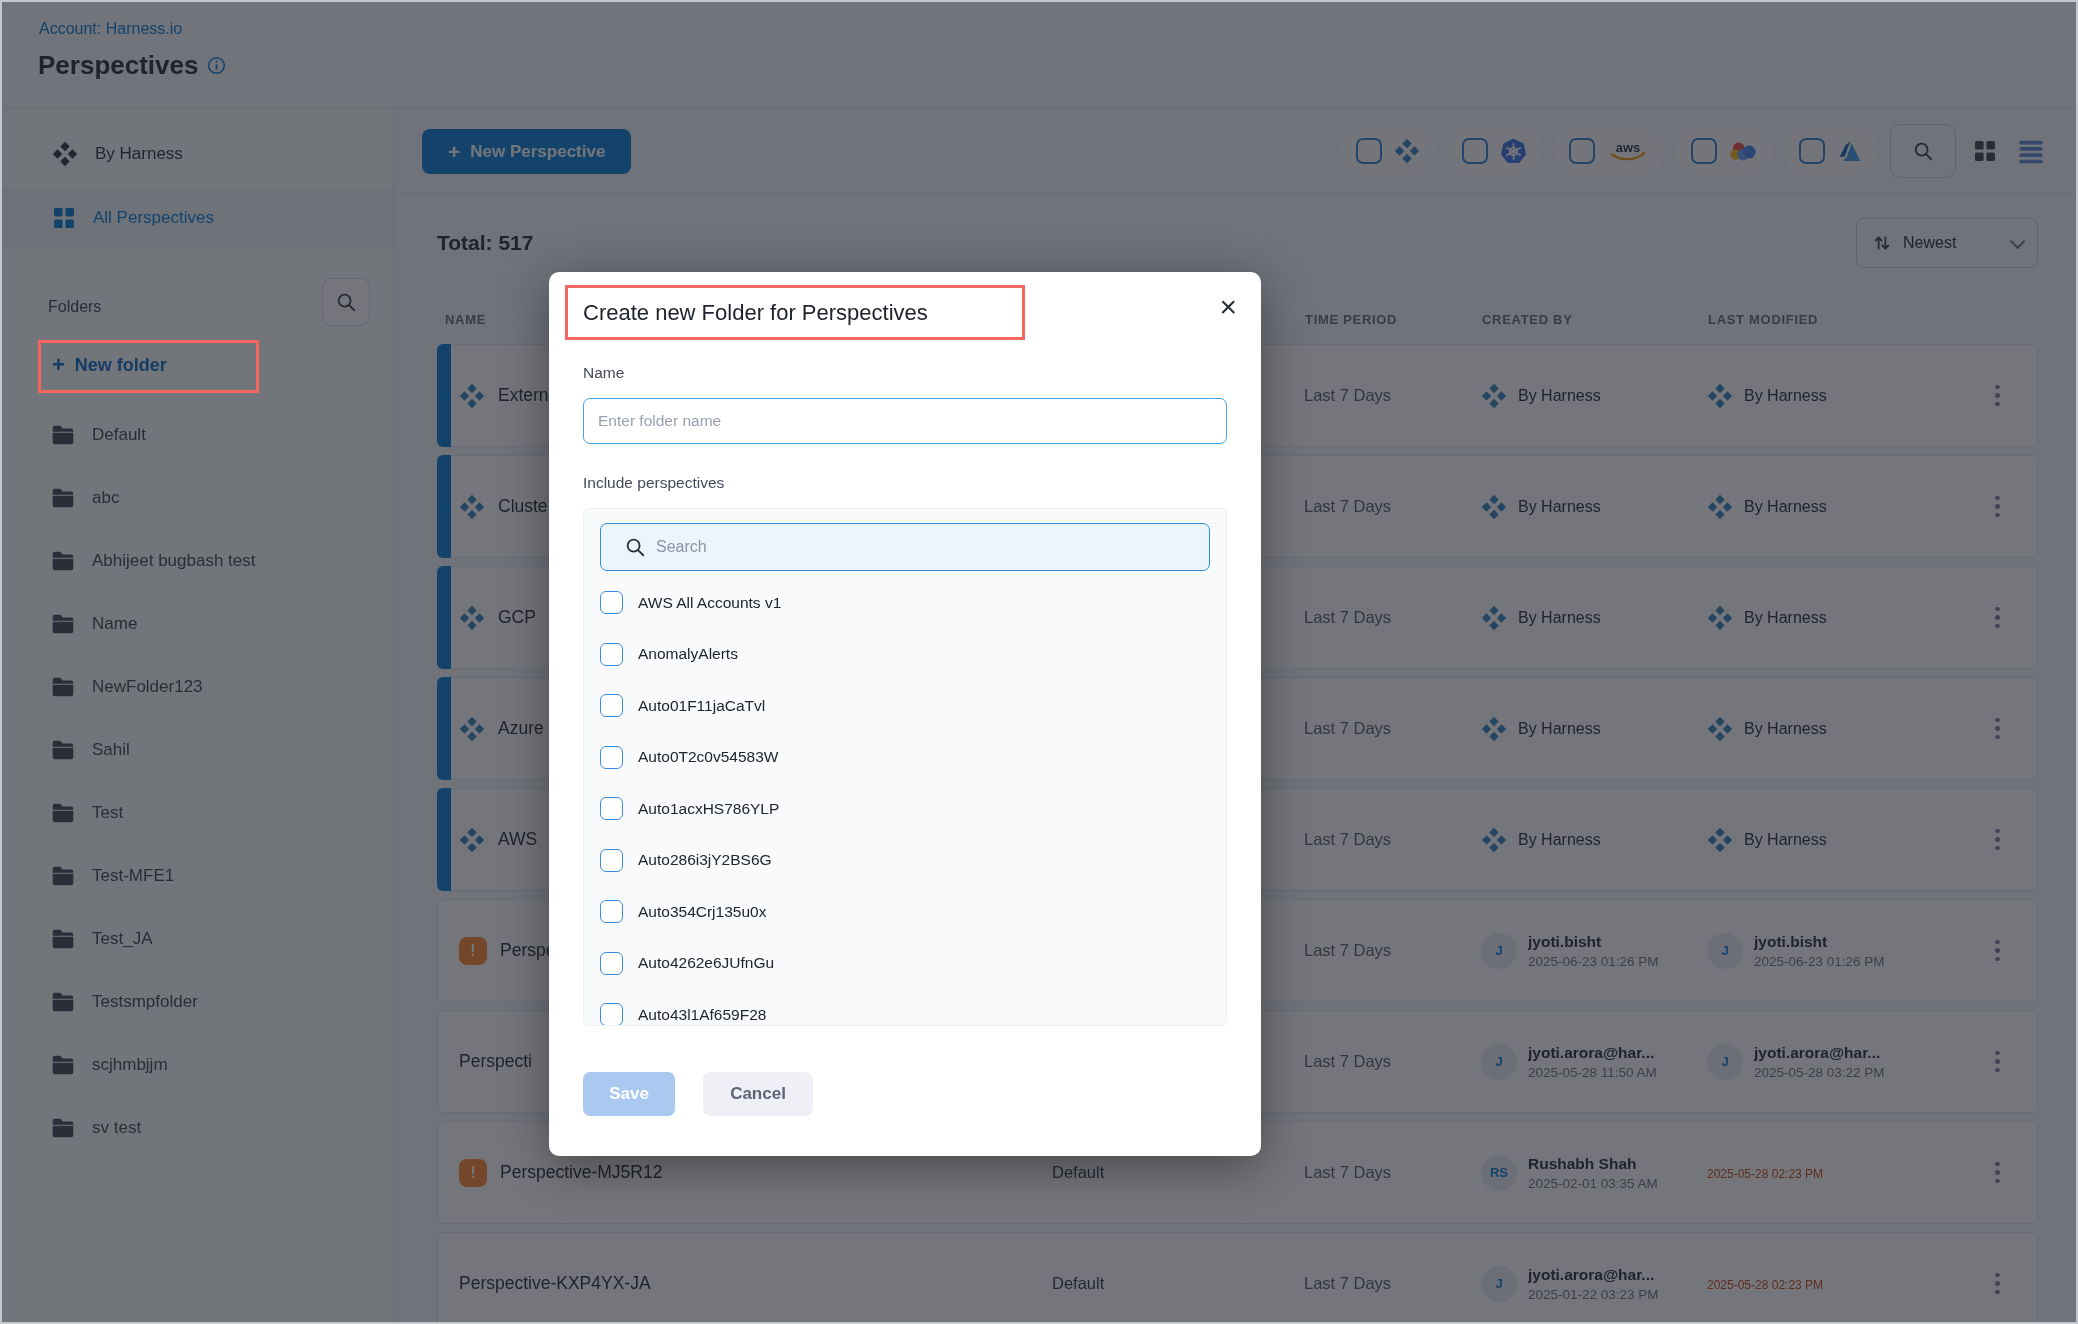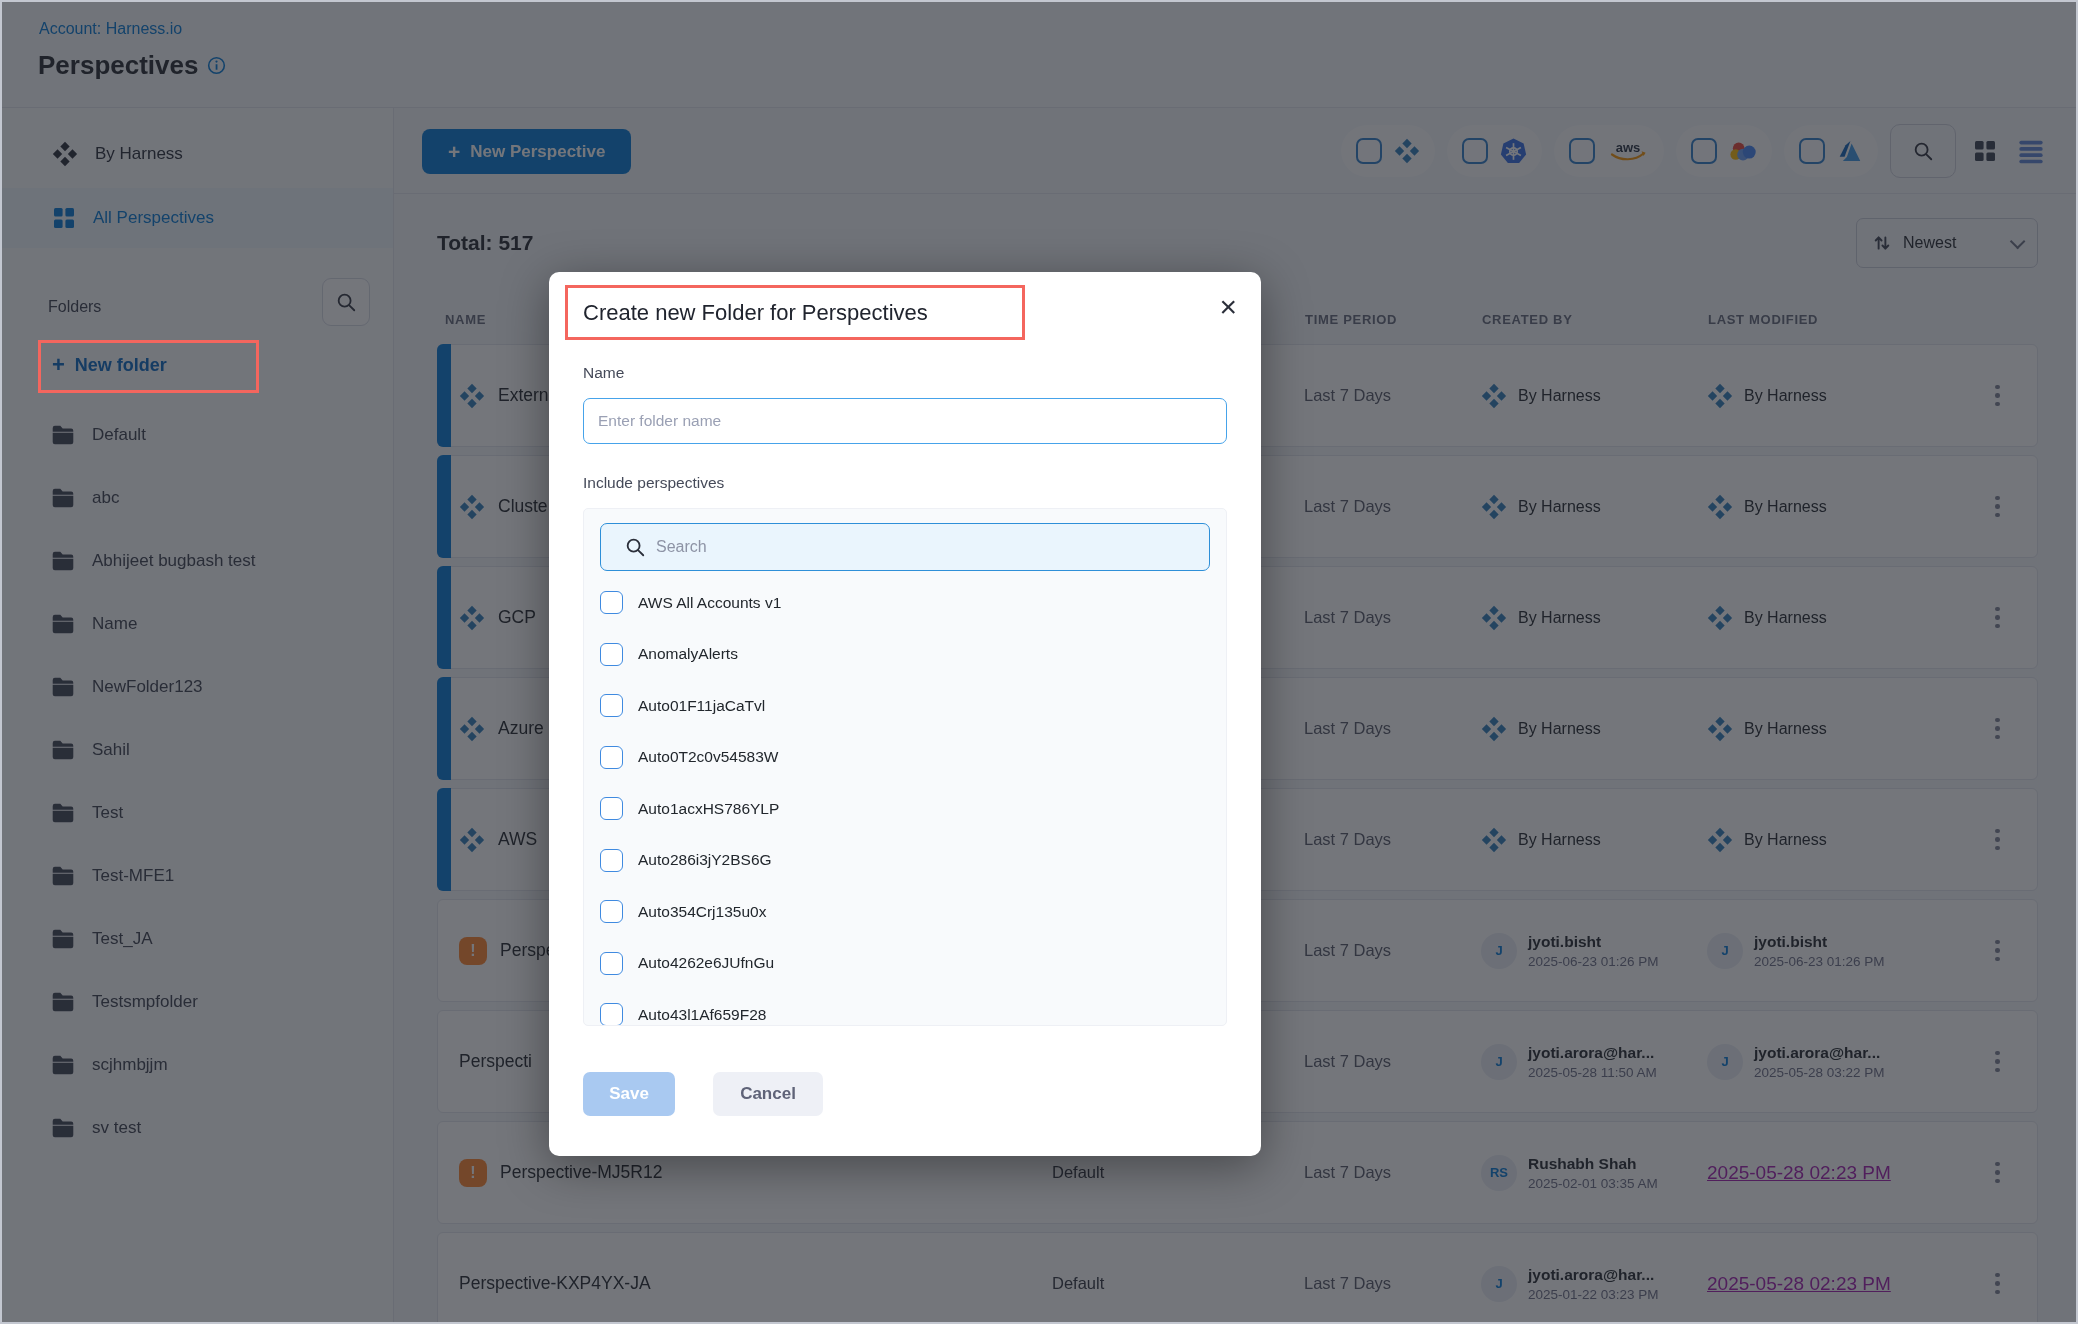--- a/index.html
+++ b/index.html
@@ -53,41 +53,41 @@
   .row .accent{ position:absolute; left:-1px; top:-1px; bottom:-1px; width:14px; background:#0278d5; border-radius:6px 0 0 6px;}
   .row .col-name{ display:flex; align-items:center; gap:13px; padding-left:21px; font-size:17.5px; color:#22272d; overflow:hidden; white-space:nowrap;}
   .row .col-folder{ font-size:16.5px; color:#30343f;}
   .row .col-time{ font-size:16.5px; color:#545766;}
   .hcell{ display:flex; align-items:center; gap:11px; font-size:16px; color:#22272d;}
   .ucell{ display:flex; align-items:center; gap:11px;}
   .avatar{ width:36px; height:36px; border-radius:50%; background:#e9ecf4; color:#0278d5; font-weight:bold; font-size:13px; display:flex; align-items:center; justify-content:center;}
   .stack{ display:flex; flex-direction:column; gap:3px;}
   .uname{ font-size:15.5px; font-weight:bold; color:#22272d;}
   .udate{ font-size:13.5px; color:#6b6d85;}
-  .bigdate{ font-size:19px; color:#a21caf;text-decoration:underline;}
+  .bigdate{ font-size:12px; color:#c2410c;}
   .kebab{ display:flex; flex-direction:column; gap:4px; padding:8px;}
   .kebab i{ width:4.5px; height:4.5px; border-radius:50%; background:#7d8194;}
   .warn-badge{ width:28px; height:28px; border-radius:8px; background:#ff832b; color:#fff; font-weight:bold; font-size:16px; display:flex; align-items:center; justify-content:center; flex:none;}
   
   .overlay{ position:absolute; inset:0; background:rgba(30,34,42,.62); z-index:40;}
   .modal{ position:absolute; left:547px; top:270px; width:712px; height:884px; background:#fff; border-radius:10px; box-shadow:0 10px 48px rgba(0,0,0,.4); z-index:50;}
   .modal-title{ position:absolute; left:34px; top:14px; height:54px; line-height:54px; font-size:22px; color:#20242e;}
   .modal-close{ position:absolute; right:24px; top:20px; font-size:30px; color:#2b2f3a; cursor:pointer; line-height:1;}
   .field-label{ position:absolute; left:34px; font-size:15.5px; color:#454a59;}
   .name-input{ position:absolute; left:34px; top:126px; width:644px; height:46px; border:1.6px solid #46a3ea; border-radius:7px; padding:0 14px; font-size:15.5px; color:#22272d; outline:none; font-family:inherit; background:#fff;}
   .name-input::placeholder{ color:#9aa0b4;}
   .persp-panel{ position:absolute; left:34px; top:236px; width:644px; height:518px; background:#f8fafc; border:1px solid #eef0f5; border-radius:5px; padding:14px 16px; overflow:hidden;}
   .search-wrap{ height:48px; border:1.5px solid #2e8fd8; border-radius:7px; background:#eaf5fd; display:flex; align-items:center; gap:10px; padding:0 23px;}
   .search-wrap input{ border:none; background:transparent; outline:none; font-size:16px; color:#22272d; flex:1; font-family:inherit;}
   .search-wrap input::placeholder{ color:#8d93a5;}
   .persp-list{ margin-top:6px;}
   .persp-item{ height:51.5px; display:flex; align-items:center; gap:15px; cursor:pointer;}
   .persp-cb{ width:23px; height:23px; border:1.6px solid #3f8ae0; border-radius:6px; background:#fff; flex:none; cursor:pointer;}
   .persp-name{ font-size:15.5px; color:#22272d;}
-  .modal-btns{ position:absolute; left:34px; top:800px; display:flex; gap:38px;}
+  .modal-btns{ position:absolute; left:34px; top:800px; display:flex; gap:28px;}
   .btn-save{ width:92px; height:44px; border:none; border-radius:7px; background:#a9c9f1; color:#fff; font-weight:bold; font-size:17px; cursor:pointer; font-family:inherit;}
   .btn-cancel{ width:110px; height:44px; border:none; border-radius:7px; background:#eef0f6; color:#5f6378; font-weight:bold; font-size:17px; cursor:pointer; font-family:inherit;}
   
   .anno{ position:absolute; border:3.5px solid #f4665e; z-index:60; pointer-events:none;}
   .anno-title{ left:563px; top:283px; width:460px; height:55px;}
   .anno-newfolder{ left:36px; top:338px; width:221px; height:53px;}
 </style>
 </head>
 <body>
 

